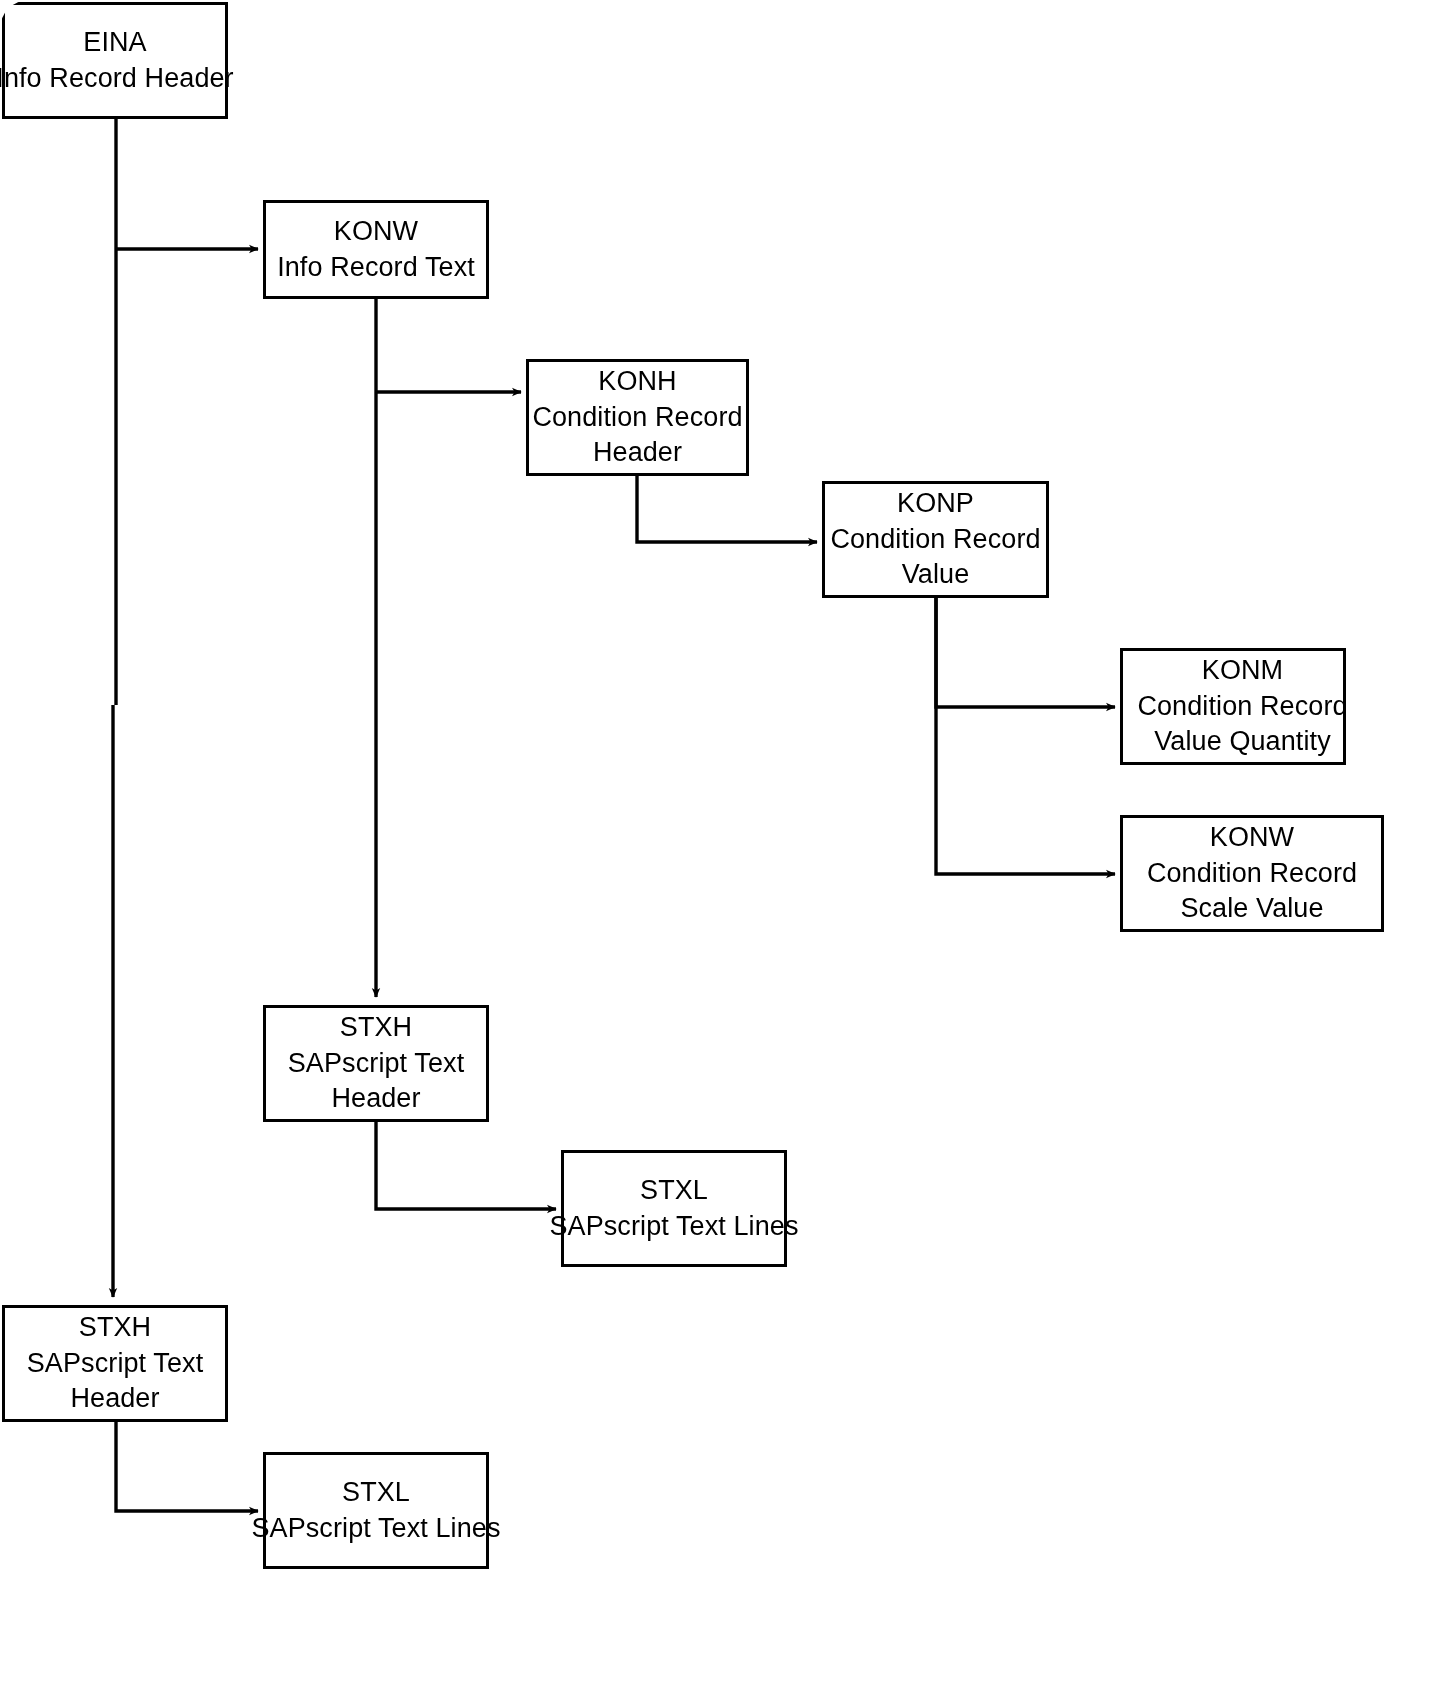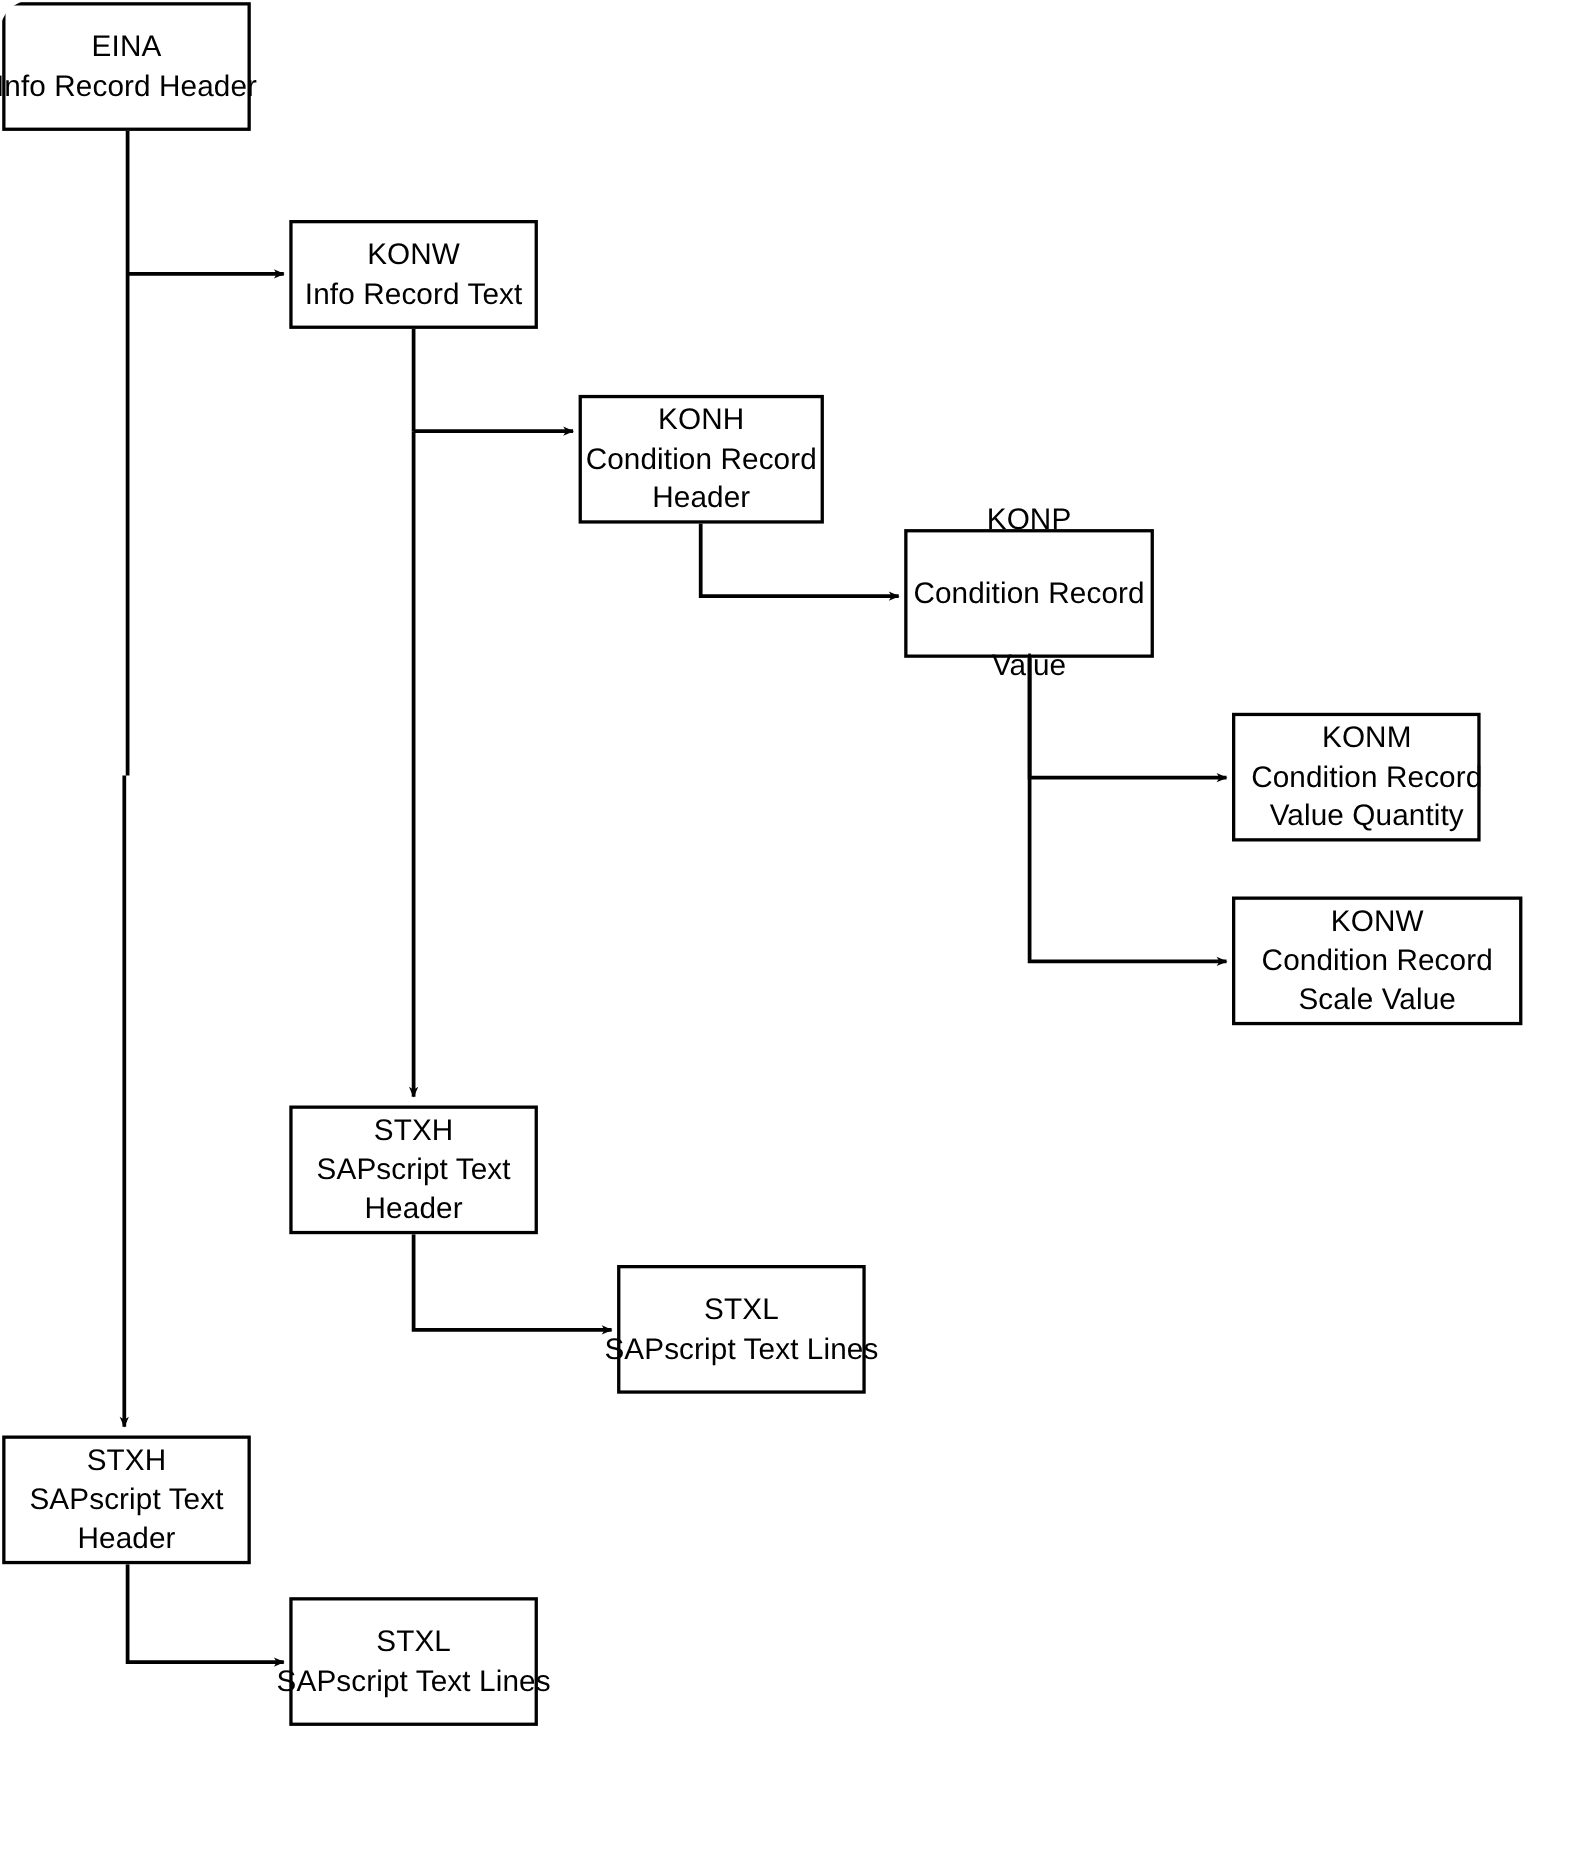--- a/index.html
+++ b/index.html
@@ -94,21 +94,21 @@
       </div>
       <div class="node" style="left: 263px; top: 200px; width: 226px; height: 99px; border-color: rgb(0, 0, 0); color: rgb(0, 0, 0);">
         <span class="line">KONW</span>
         <span class="line">Info Record Text</span>
       </div>
       <div class="node" style="left: 526px; top: 334px; width: 223px; height: 117px; border-color: rgb(0, 0, 0); color: rgb(0, 0, 0); margin-top: 25px;">
         <span class="line">KONH</span>
         <span class="line">Condition Record</span>
         <span class="line">Header</span>
       </div>
-      <div class="node" style="left: 822px; top: 481px; width: 227px; height: 117px; border-color: rgb(0, 0, 0); color: rgb(0, 0, 0); gap: 31px;">
+      <div class="node" style="left: 822px; top: 481px; width: 227px; height: 117px; border-color: rgb(0, 0, 0); color: rgb(0, 0, 0);">
         <span class="line">KONP</span>
         <span class="line">Condition Record</span>
         <span class="line">Value</span>
       </div>
       <div class="node" style="left: 1120px; top: 648px; width: 226px; height: 117px; border-color: rgb(0, 0, 0); color: rgb(0, 0, 0); padding-left: 19px;">
         <span class="line">KONM</span>
         <span class="line">Condition Record</span>
         <span class="line">Value Quantity</span>
       </div>
       <div class="node" style="left: 1120px; top: 815px; width: 264px; height: 117px; border-color: rgb(0, 0, 0); color: rgb(0, 0, 0);">

